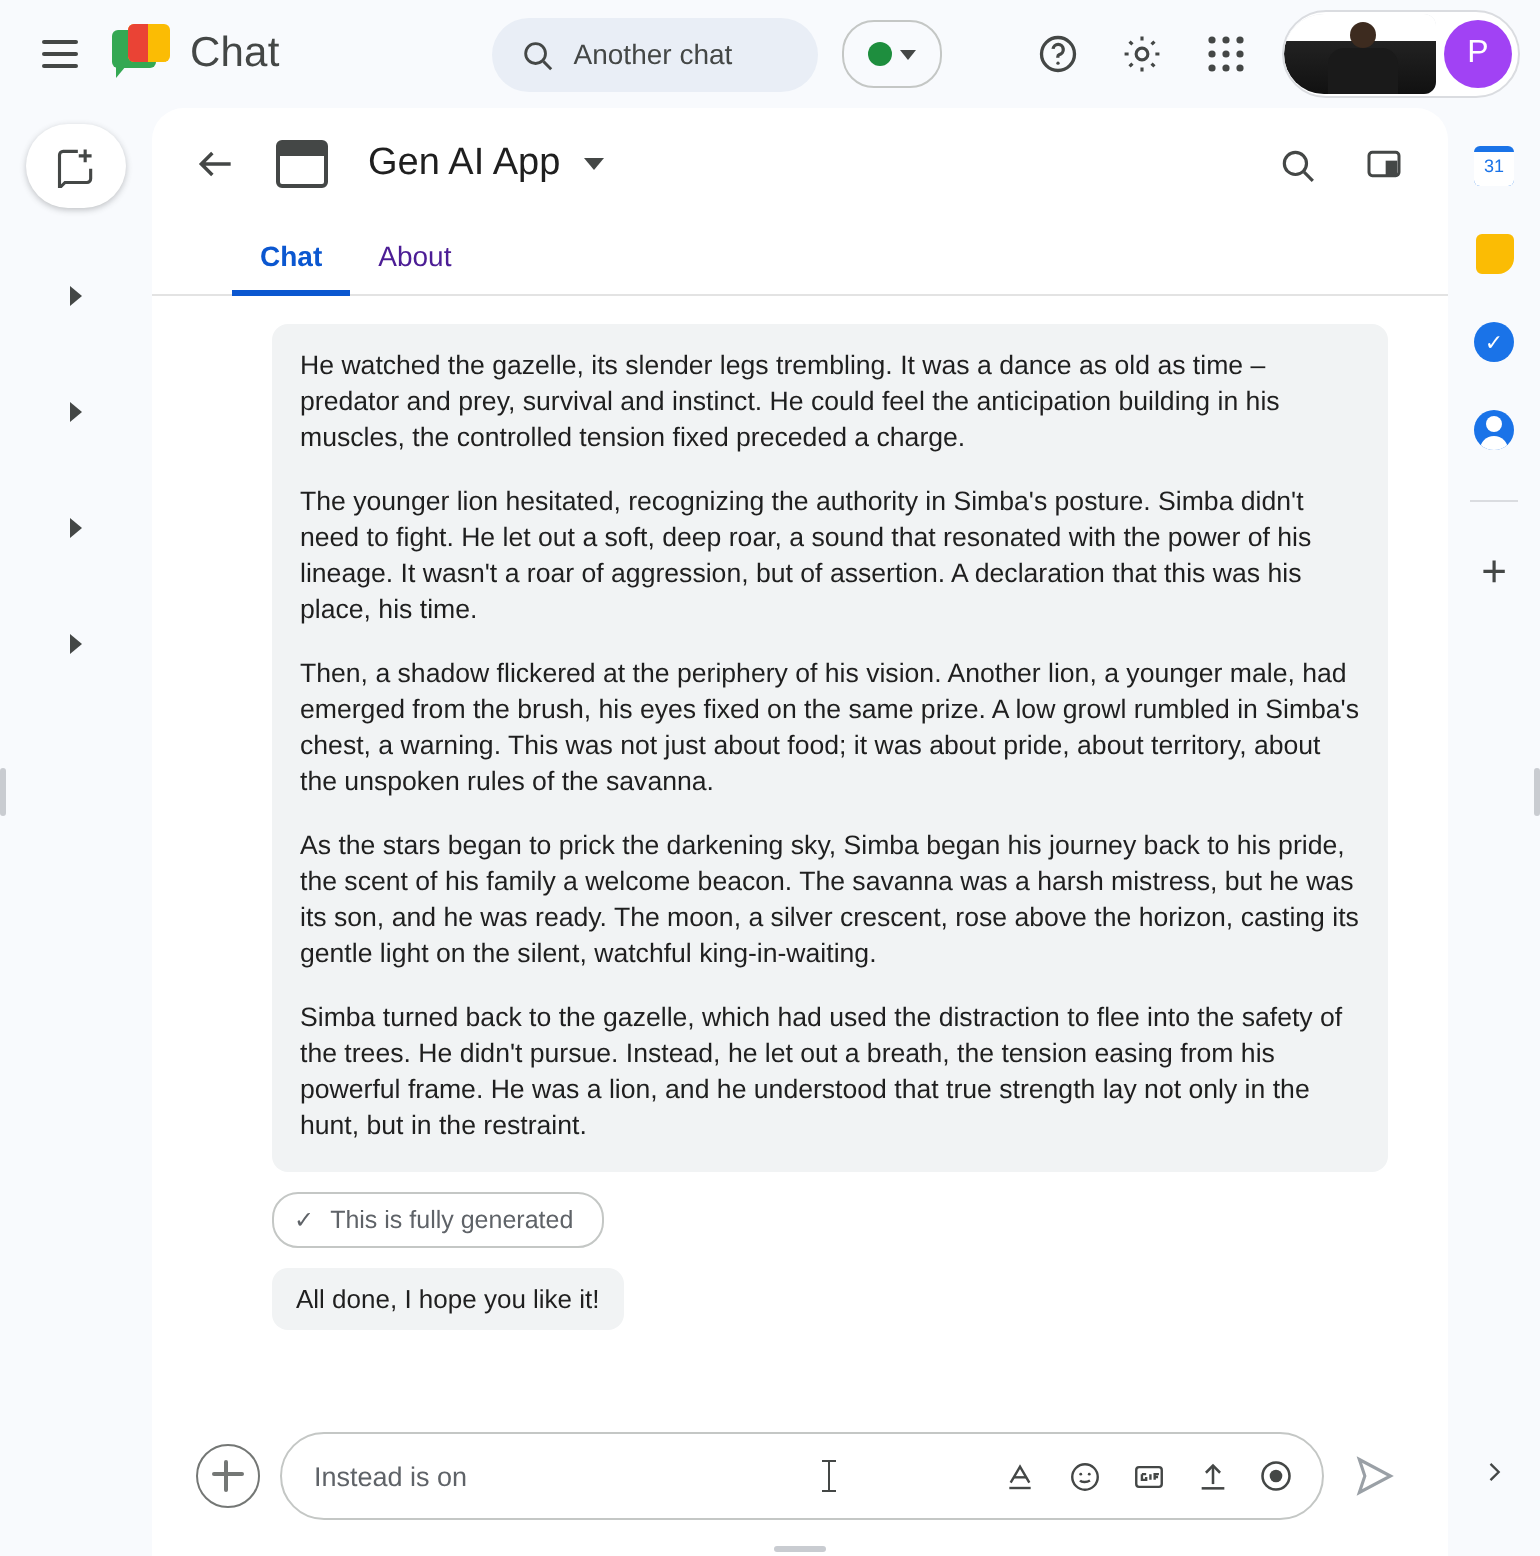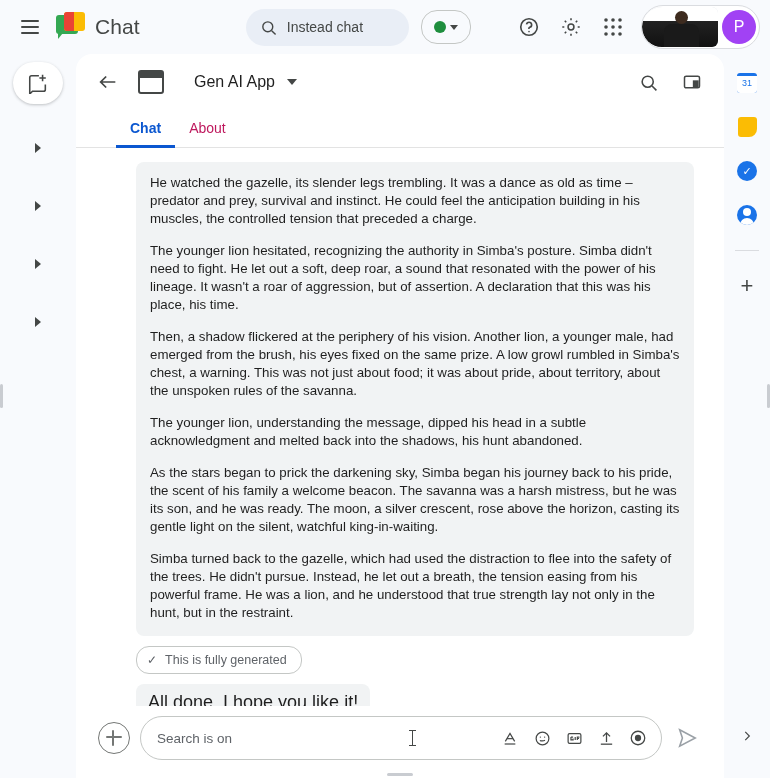--- a/index.html
+++ b/index.html
@@ -261,23 +261,23 @@
     box-sizing: border-box;
     margin-left: 4px;
   }
   .space-cal-icon:before {
     content: "";
     position: absolute;
     left: 0; right: 0; top: 0; height: 6px;
     background: #444746;
   }
   .space-title {
-    font-size: 16px;
+    font-size: 19px;
     color: #1f1f1f;
-    margin-left: 24px;
+    margin-left: 14px;
   }
   .caret-down {
     width: 0; height: 0;
     border-left: 5px solid transparent;
     border-right: 5px solid transparent;
     border-top: 6px solid #444746;
     margin-left: 6px;
     cursor: pointer;
   }
   .space-header-right {
@@ -289,21 +289,21 @@
   .tabs {
     display: flex;
     gap: 0px;
     padding-left: 40px;
     border-bottom: 1px solid #e3e3e3;
     height: 38px;
     box-sizing: border-box;
   }
   .tab {
     font-size: 14px;
-    color: #be185d;
+    color: #4c1d95;
     padding: 0 14px;
     height: 38px;
     line-height: 36px;
     cursor: pointer;
     box-sizing: border-box;
   }
   .tab.active {
     color: #0b57d0;
     border-bottom: 3px solid #0b57d0;
     font-weight: bold;
@@ -347,21 +347,21 @@
   .status-chip .check {
     color: #5f6368;
     font-size: 12px;
   }
   .final-bubble {
     margin-top: 10px;
     display: inline-block;
     background: #f1f3f4;
     border-radius: 8px;
     padding: 8px 12px;
-    font-size: 18px;
+    font-size: 13px;
     color: #1f1f1f;
   }
 
   
   .composer-row {
     display: flex;
     align-items: center;
     padding: 10px 22px 18px 22px;
     gap: 10px;
   }
@@ -563,21 +563,21 @@
     <div class="brand-title">Chat</div>
   </div>
 
   <div class="searchbox">
     <span>
       <svg width="17" height="17" viewBox="0 0 24 24" fill="none" stroke="#444746" stroke-width="2">
         <circle cx="11" cy="11" r="7"></circle>
           <line x1="16.5" y1="16.5" x2="22" y2="22"></line>
       </svg>
     </span>
-    <span class="ph">Instead chat</span>
+    <span class="ph">Another chat</span>
   </div>
 
   <div class="presence">
     <span class="dot"></span>
     <span class="caret"></span>
   </div>
 
   <div class="topbar-right">
     <div class="icon-btn">
       <svg width="22" height="22" viewBox="0 0 24 24" fill="none" stroke="#444746" stroke-width="1.8">
@@ -665,44 +665,43 @@
       </div>
     </div>
 
     <div class="tabs">
       <div class="tab active">Chat</div>
       <div class="tab">About</div>
     </div>
 
     <div class="messages">
       <div class="story-bubble">
-        <p>He watched the gazelle, its slender legs trembling. It was a dance as old as time – predator and prey, survival and instinct. He could feel the anticipation building in his muscles, the controlled tension that preceded a charge.</p>
+        <p>He watched the gazelle, its slender legs trembling. It was a dance as old as time – predator and prey, survival and instinct. He could feel the anticipation building in his muscles, the controlled tension fixed preceded a charge.</p>
         <p>The younger lion hesitated, recognizing the authority in Simba's posture. Simba didn't need to fight. He let out a soft, deep roar, a sound that resonated with the power of his lineage. It wasn't a roar of aggression, but of assertion. A declaration that this was his place, his time.</p>
         <p>Then, a shadow flickered at the periphery of his vision. Another lion, a younger male, had emerged from the brush, his eyes fixed on the same prize. A low growl rumbled in Simba's chest, a warning. This was not just about food; it was about pride, about territory, about the unspoken rules of the savanna.</p>
-        <p>The younger lion, understanding the message, dipped his head in a subtle acknowledgment and melted back into the shadows, his hunt abandoned.</p>
         <p>As the stars began to prick the darkening sky, Simba began his journey back to his pride, the scent of his family a welcome beacon. The savanna was a harsh mistress, but he was its son, and he was ready. The moon, a silver crescent, rose above the horizon, casting its gentle light on the silent, watchful king-in-waiting.</p>
         <p>Simba turned back to the gazelle, which had used the distraction to flee into the safety of the trees. He didn't pursue. Instead, he let out a breath, the tension easing from his powerful frame. He was a lion, and he understood that true strength lay not only in the hunt, but in the restraint.</p>
       </div>
 
       <div style="padding-left:0px;">
         <div class="status-chip">
           <span class="check">✓</span>
           <span>This is fully generated</span>
         </div>
       </div>
 
       <div>
         <div class="final-bubble">All done, I hope you like it!</div>
       </div>
     </div>
 
     <div class="composer-row">
       <div class="plus-btn"></div>
       <div class="composer-box">
-        <span class="composer-placeholder">Search is on</span>
+        <span class="composer-placeholder">Instead is on</span>
         <span class="text-caret"></span>
         <div class="composer-icons">
           <div class="ci">
             <svg width="16" height="16" viewBox="0 0 24 24" fill="none" stroke="#444746" stroke-width="1.8">
               <path d="M5 17L12 5l7 12"></path>
                 <path d="M7.5 13h9"></path>
                 <path d="M4 21h16"></path>
             </svg>
           </div>
           <div class="ci">

